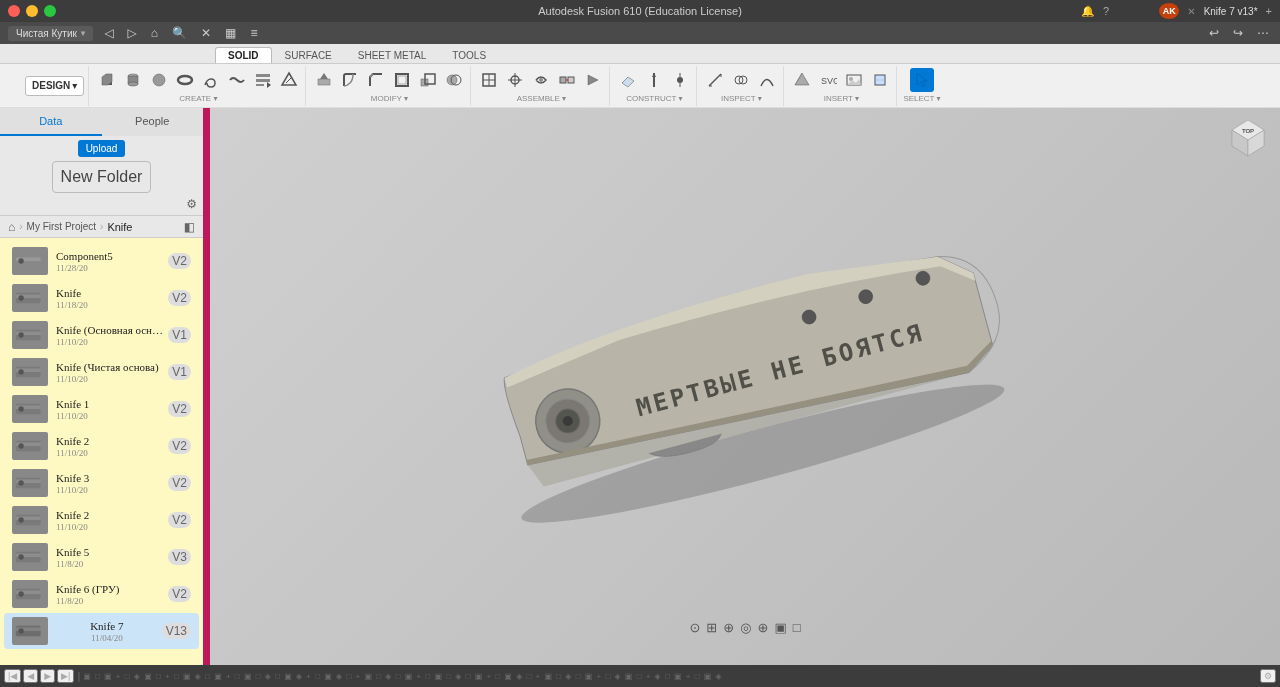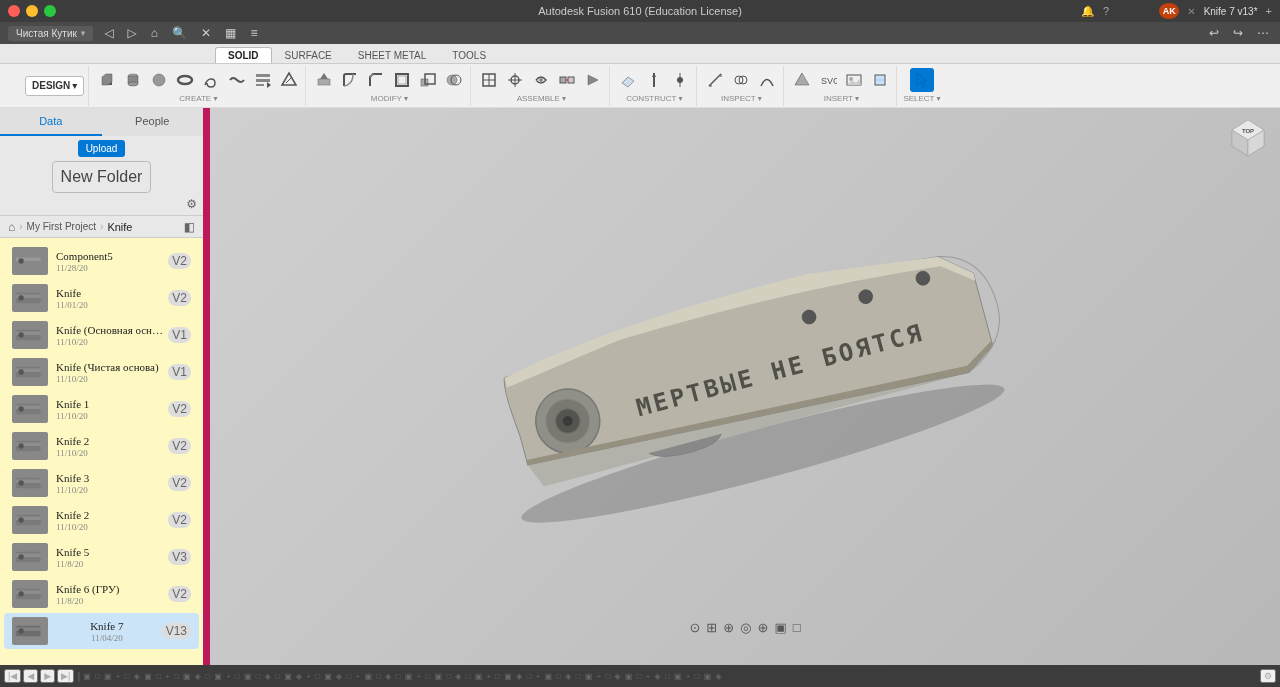--- a/index.html
+++ b/index.html
@@ -479,21 +479,21 @@
         <div class="file-item">
           <div class="file-thumb">
             <svg viewBox="0 0 36 24" xmlns="http://www.w3.org/2000/svg">
     <rect x="2" y="6" width="28" height="12" rx="2" fill="#777" opacity="0.8"></rect>
     <rect x="2" y="8" width="28" height="4" fill="rgba(255,255,255,0.15)"></rect>
     <circle cx="8" cy="12" r="3" fill="#555"></circle>
   </svg>
           </div>
           <div class="file-info">
             <div class="file-name">Knife</div>
-            <div class="file-date">11/01/20</div>
+            <div class="file-date">11/18/20</div>
           </div>
           <span class="file-version">V2</span>
         </div>
         <div class="file-item">
           <div class="file-thumb">
             <svg viewBox="0 0 36 24" xmlns="http://www.w3.org/2000/svg">
     <rect x="2" y="6" width="28" height="12" rx="2" fill="#777" opacity="0.8"></rect>
     <rect x="2" y="8" width="28" height="4" fill="rgba(255,255,255,0.15)"></rect>
     <circle cx="8" cy="12" r="3" fill="#555"></circle>
   </svg>

